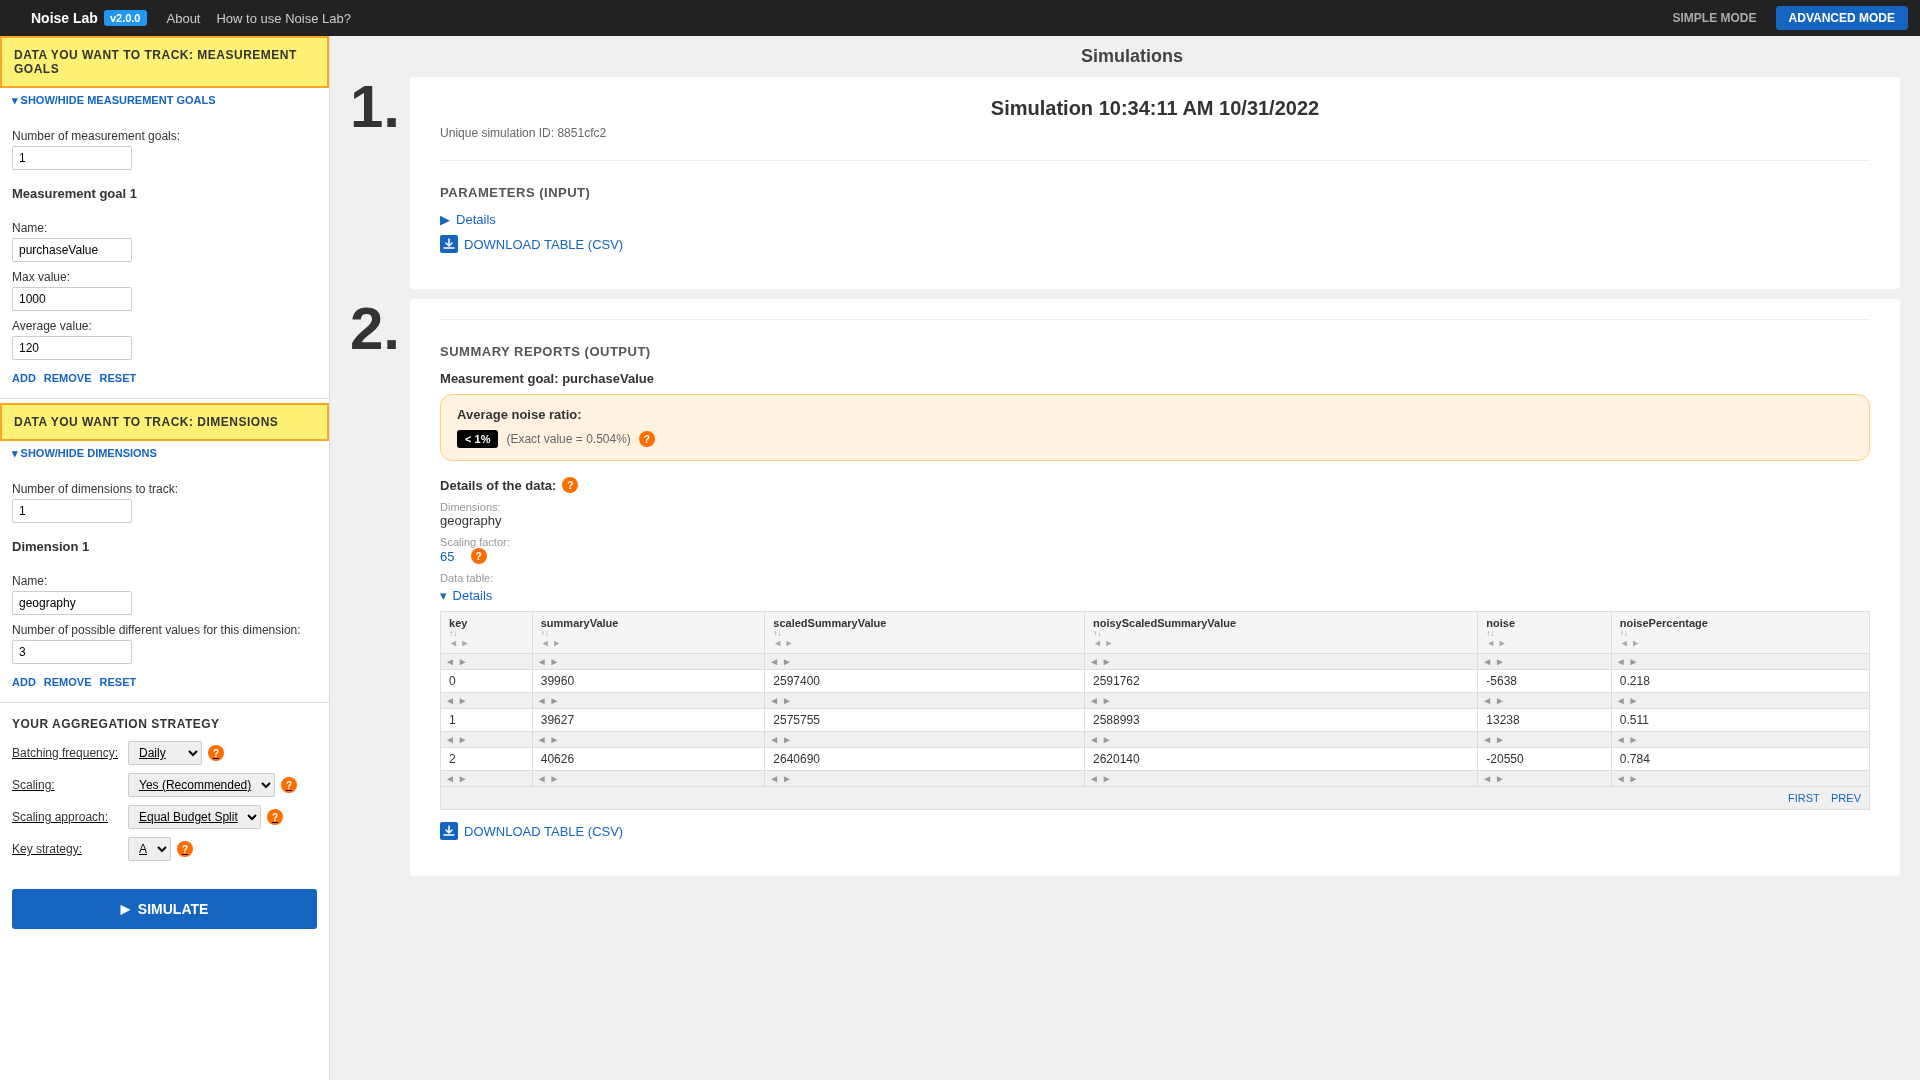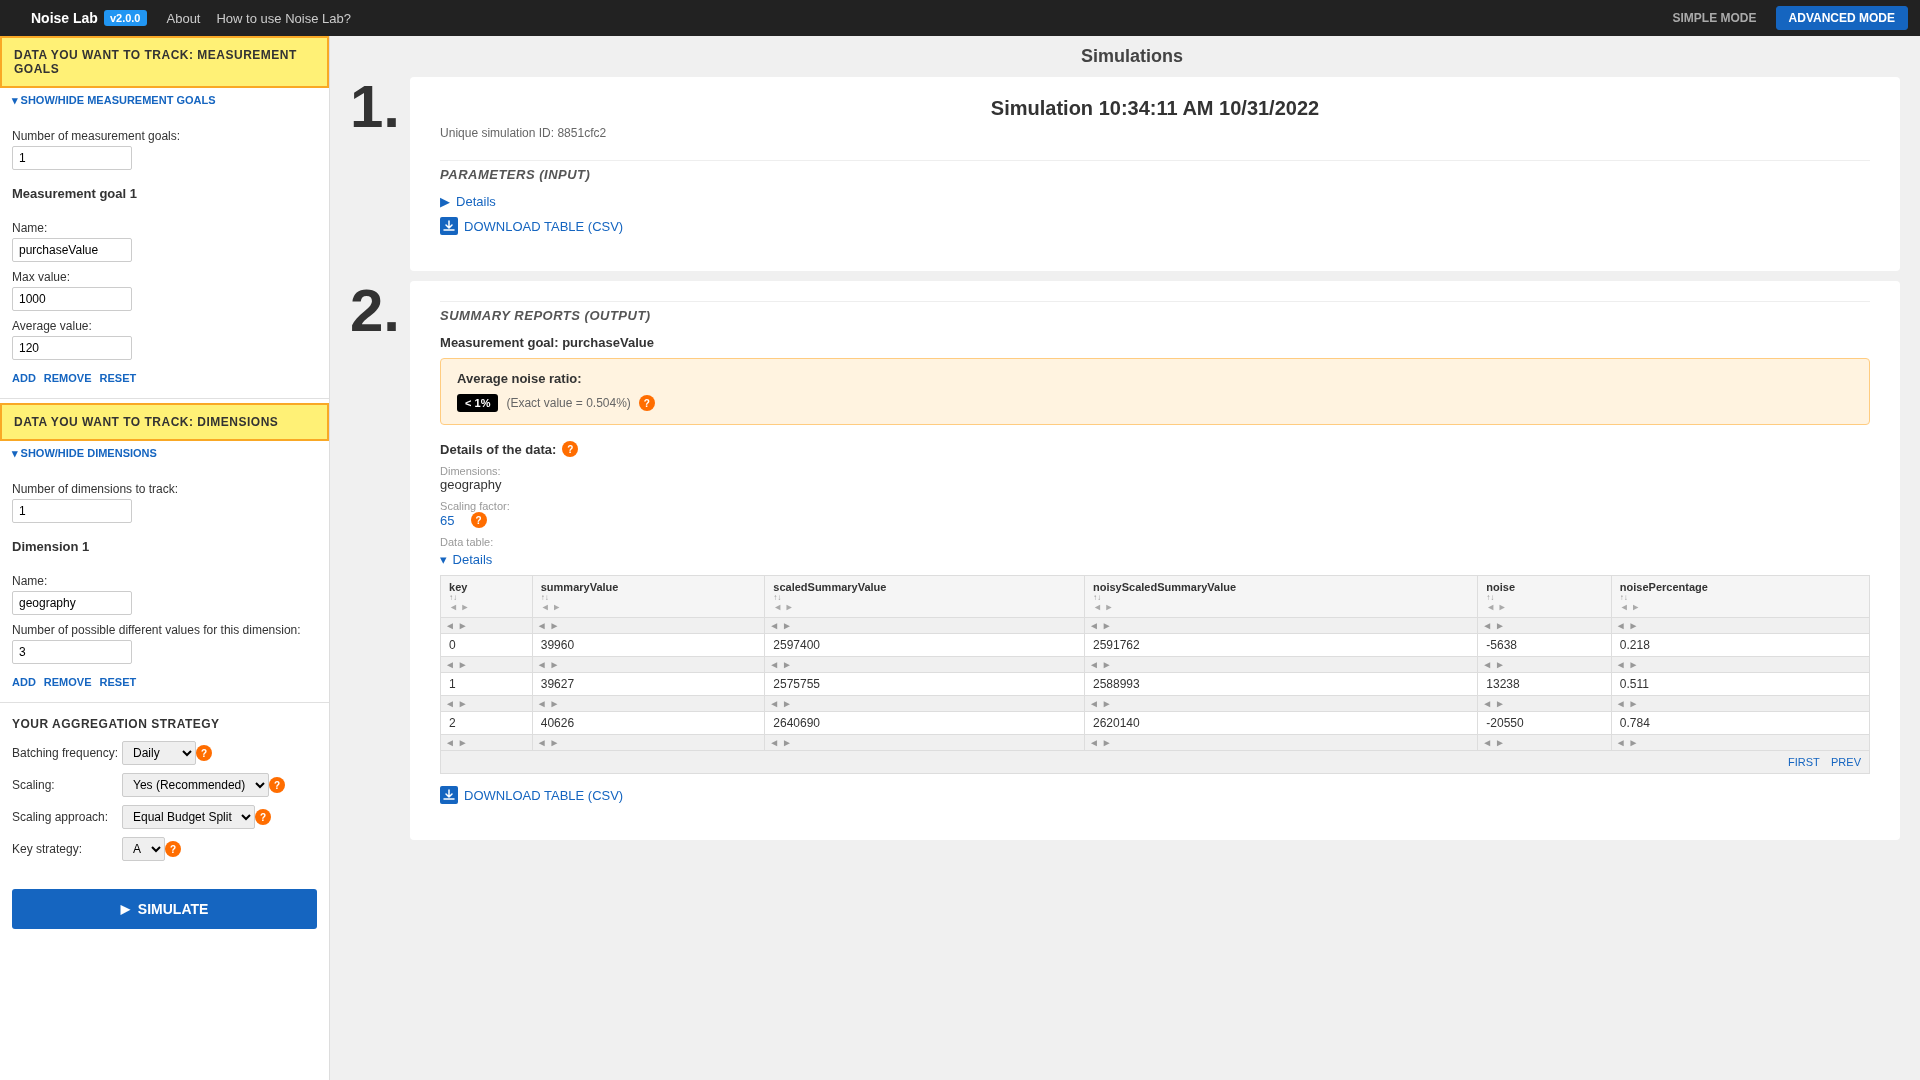--- a/index.html
+++ b/index.html
@@ -45,21 +45,21 @@
 
     .subtitle { font-weight: bold; font-size: 13px; padding: 8px 12px 4px 12px; color: #333; }
 
     .action-links { padding: 4px 12px 10px 12px; display: flex; gap: 8px; }
     .action-link { color: #1565C0; font-size: 11px; font-weight: bold; cursor: pointer; text-decoration: none; }
 
     .divider { border: none; border-top: 1px solid #e0e0e0; margin: 4px 0; }
 
     .aggregation-section { padding: 10px 12px; }
     .aggregation-section .agg-title { font-weight: bold; font-size: 12px; color: #333; letter-spacing: 0.5px; margin-bottom: 10px; }
-    .form-row { display: flex; align-items: center; margin-bottom: 8px; gap: 0; }
+    .form-row { display: flex; align-items: center; margin-bottom: 8px; gap: 6px; text-decoration: underline; }
     .form-row label { font-size: 12px; color: #333; width: 110px; flex-shrink: 0; }
     .form-row select { padding: 3px 6px; border: 1px solid #ccc; font-size: 12px; border-radius: 2px; }
     .help-icon {
       width: 16px; height: 16px; border-radius: 50%; background: #ff6d00;
       color: #fff; font-size: 10px; font-weight: bold; display: flex; align-items: center; justify-content: center; cursor: help; flex-shrink: 0;
     }
 
     .simulate-btn {
       margin: 10px 12px; width: calc(100% - 24px); background: #1565C0; color: #fff;
       border: none; padding: 12px; font-size: 14px; font-weight: bold; cursor: pointer;
@@ -68,32 +68,32 @@
     .play-icon { font-size: 12px; }
 
     
     .right-panel { flex: 1; overflow-y: auto; background: #f0f0f0; }
 
     .sim-container { background: #fff; margin: 10px 20px; border-radius: 4px; padding: 20px 30px; }
 
     .sim-title { text-align: center; font-size: 20px; font-weight: bold; color: #333; margin-bottom: 6px; }
     .sim-id { font-size: 12px; color: #666; margin-bottom: 20px; }
 
-    .section-title { font-size: 13px; font-weight: bold; color: #555; letter-spacing: 0.5px; margin-bottom: 12px; border-top: 1px solid #eee; padding-top: 6px; font-style: italic; }
+    .section-title { font-size: 13px; font-weight: bold; color: #555; letter-spacing: 0.5px; margin-bottom: 12px; border-top: 1px solid #eee; padding-top: 24px; }
 
     .details-toggle { display: flex; align-items: center; gap: 6px; cursor: pointer; color: #1565C0; font-size: 13px; margin-bottom: 8px; }
     .download-link { display: flex; align-items: center; gap: 6px; color: #1565C0; font-size: 13px; cursor: pointer; text-decoration: none; margin-bottom: 16px; }
     .dl-icon { width: 18px; height: 18px; background: #1565C0; display: flex; align-items: center; justify-content: center; border-radius: 2px; }
     .dl-icon svg { fill: #fff; }
 
     .summary-section { margin-bottom: 16px; }
     .summary-section .goal-title { font-size: 13px; color: #333; margin-bottom: 8px; }
     .goal-title span { font-weight: bold; }
 
-    .noise-ratio-box { background: #fff3e0; border: 1px solid #ffcc80; border-radius: 4px; padding: 12px 16px; }
+    .noise-ratio-box { background: #fff3e0; border: 1px solid #ffcc80; border-radius: 12px; padding: 12px 16px; }
     .noise-ratio-label { font-size: 13px; color: #333; font-weight: bold; margin-bottom: 8px; }
     .noise-ratio-value { display: flex; align-items: center; gap: 8px; }
     .noise-badge { background: #000; color: #fff; font-size: 11px; font-weight: bold; padding: 3px 8px; border-radius: 3px; }
     .exact-value { font-size: 12px; color: #666; }
 
     .data-details { margin-top: 16px; }
     .data-details-title { font-size: 13px; color: #333; font-weight: bold; margin-bottom: 8px; display: flex; align-items: center; gap: 6px; }
     .dim-label { font-size: 11px; color: #999; }
     .dim-value { font-size: 13px; color: #333; margin-bottom: 8px; }
     .scale-label { font-size: 11px; color: #999; }

